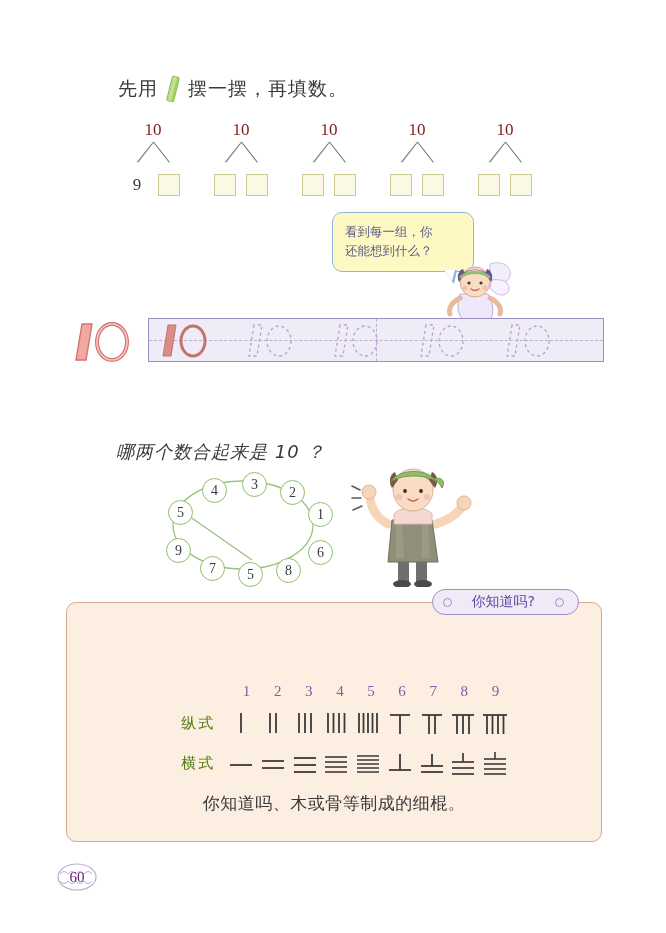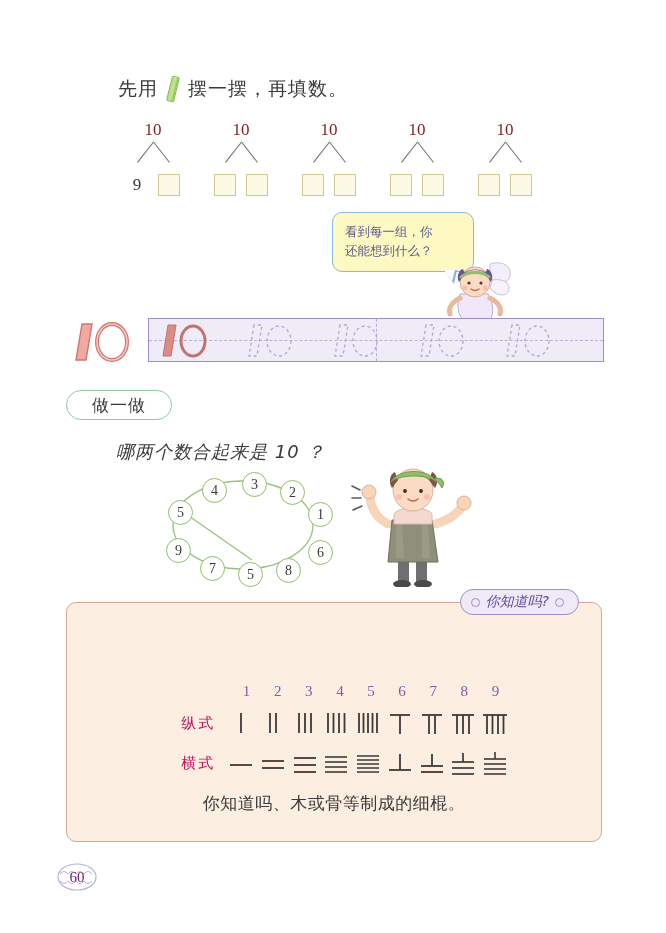--- a/index.html
+++ b/index.html
@@ -286,25 +286,24 @@
     position: absolute;
     right: 22px;
     top: -14px;
     height: 26px;
     padding: 0 14px 0 10px;
     border: 1.4px solid #9f8ec9;
     border-radius: 13px;
     background: #efe9f8;
     display: flex;
     align-items: center;
-    gap: 6px;
+    gap: 20px;
     font-size: 14px;
     color: #5d4b9b;
     box-sizing: border-box;
-    font-style: italic;
   }
   .know-dot {
     width: 9px; height: 9px;
     border-radius: 50%;
     border: 1.4px solid #9f8ec9;
     background: #efe9f8;
     box-sizing: border-box;
   }
   .know-line1 {
     position: absolute;
@@ -342,21 +341,21 @@
     font-family: "Liberation Serif", serif;
   }
   .rod-row {
     display: flex;
     align-items: center;
     margin-top: 6px;
   }
   .rod-label {
     width: 60px;
     font-size: 15px;
-    color: #be185d;
+    color: #4d7c0f;
     letter-spacing: 2px;
     text-align: right;
     padding-right: 10px;
     box-sizing: border-box;
   }
   .rod-cell {
     width: 36px;
     height: 34px;
     display: flex;
     align-items: center;
@@ -539,24 +538,20 @@
 
       <div class="trace" style="left:350px">
         <svg width="62" height="38" viewBox="0 0 62 38">
           <path d="M13 3 L8 34 L16 34 L21 3 Z" fill="none" stroke="#b0a5cf" stroke-width="1.3" stroke-dasharray="3 3"></path>
           <ellipse cx="38" cy="19" rx="12" ry="15" fill="none" stroke="#b0a5cf" stroke-width="1.3" stroke-dasharray="3 3"></ellipse>
         </svg>
       </div>
     </div>
   </div>
 
-  <div class="zuo">
-    <div class="cap"></div>
-    <div class="txt">做一做</div>
-  </div>
 
   <div class="q-line">哪两个数合起来是 10 ？</div>
 
   <div class="ring">
     <svg width="200" height="108" viewBox="0 0 200 108" style="position:absolute;left:0;top:0;">
       <ellipse cx="93" cy="55" rx="70" ry="44" fill="none" stroke="#9ac27e" stroke-width="1.3"></ellipse>
       <line x1="36" y1="44" x2="102" y2="90" stroke="#9ac27e" stroke-width="1.3"></line>
     </svg>
     <div class="node" style="left:18px;top:30px">5</div>
     <div class="node" style="left:52px;top:8px">4</div>

